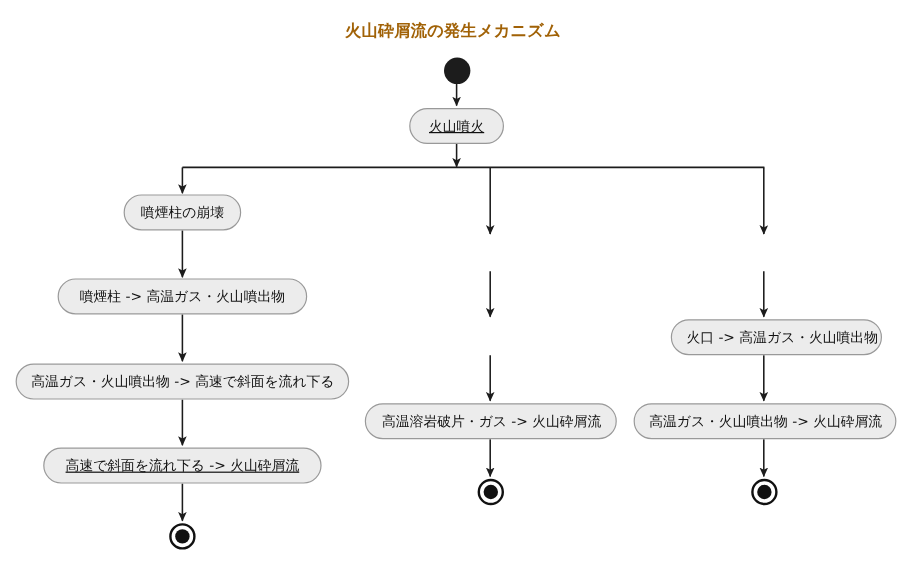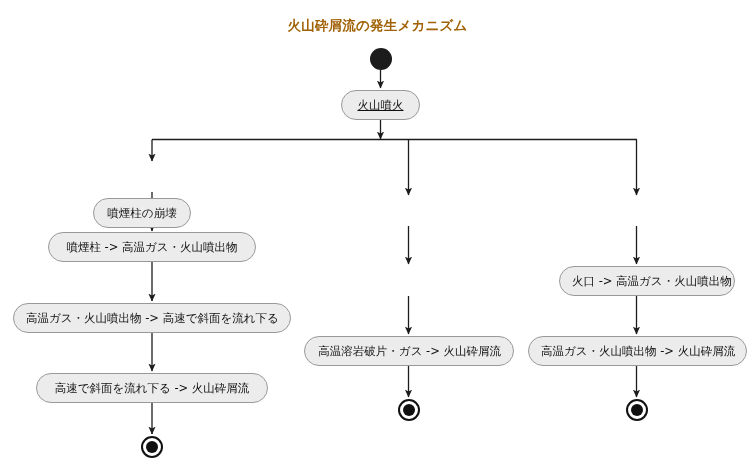--- a/index.html
+++ b/index.html
@@ -119,24 +119,24 @@
       <line x1="636.5" y1="226" x2="636.5" y2="264" marker-end="url(#arrowhead)"></line>
       <line x1="636.5" y1="296" x2="636.5" y2="334" marker-end="url(#arrowhead)"></line>
       <line x1="636.5" y1="366" x2="636.5" y2="397" marker-end="url(#arrowhead)"></line>
     </g>
   </svg>
 
   <div class="start-node" style="left:369.5px; top:48px;"></div>
 
   <div class="node" style="left:341px; top:90px; width:79px;text-decoration:underline;">火山噴火</div>
 
-  <div class="node" style="left:93px; top:162px; width:98px;margin-top:36px;">噴煙柱の崩壊</div>
+  <div class="node" style="left:103px; top:162px; width:98px;">噴煙柱の崩壊</div>
   <div class="node" style="left:48px; top:232px; width:208px;">噴煙柱 -&gt; 高温ガス・火山噴出物</div>
   <div class="node" style="left:13px; top:303px; width:278px;">高温ガス・火山噴出物 -&gt; 高速で斜面を流れ下る</div>
-  <div class="node" style="left:36px; top:373px; width:232px;">高速で斜面を流れ下る -&gt; 火山砕屑流</div>
+  <div class="node" style="left:36px; top:373px; width:232px;text-decoration:underline;">高速で斜面を流れ下る -&gt; 火山砕屑流</div>
   <div class="end-node" style="left:141px; top:436px;"></div>
 
   <div class="node" style="left:304px; top:336px; width:210px;text-align:right;">高温溶岩破片・ガス -&gt; 火山砕屑流</div>
   <div class="end-node" style="left:398px; top:399px;"></div>
 
   <div class="node" style="left:559px; top:266px; width:176px;">火口 -&gt; 高温ガス・火山噴出物</div>
   <div class="node" style="left:528px; top:336px; width:219px;">高温ガス・火山噴出物 -&gt; 火山砕屑流</div>
   <div class="end-node" style="left:626px; top:399px;"></div>
 
 </div>

